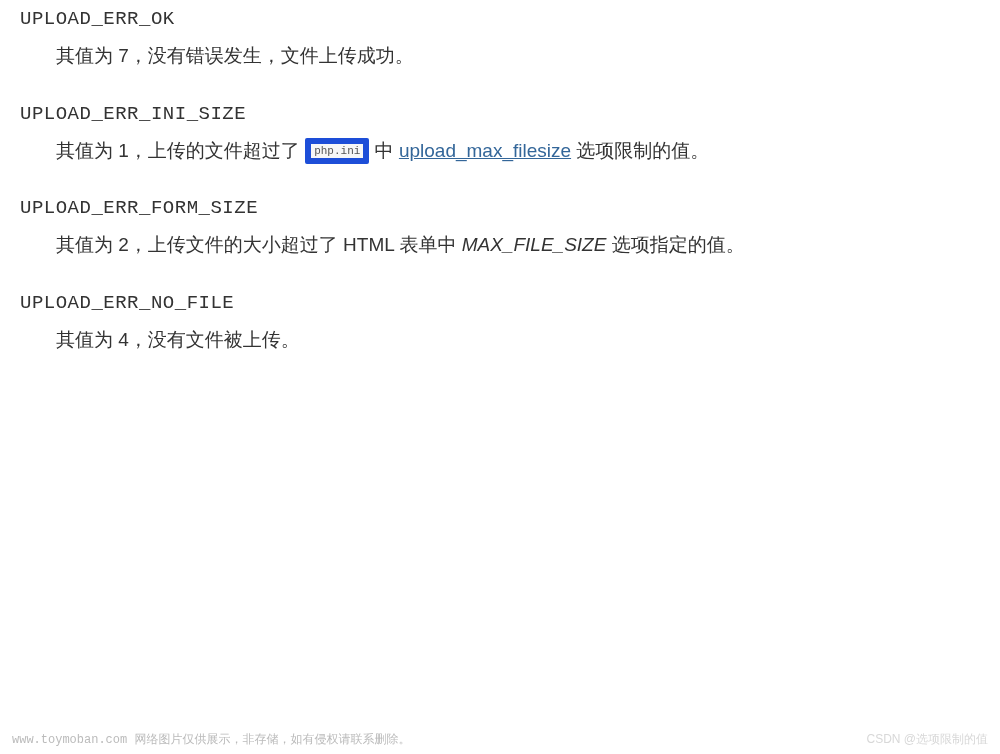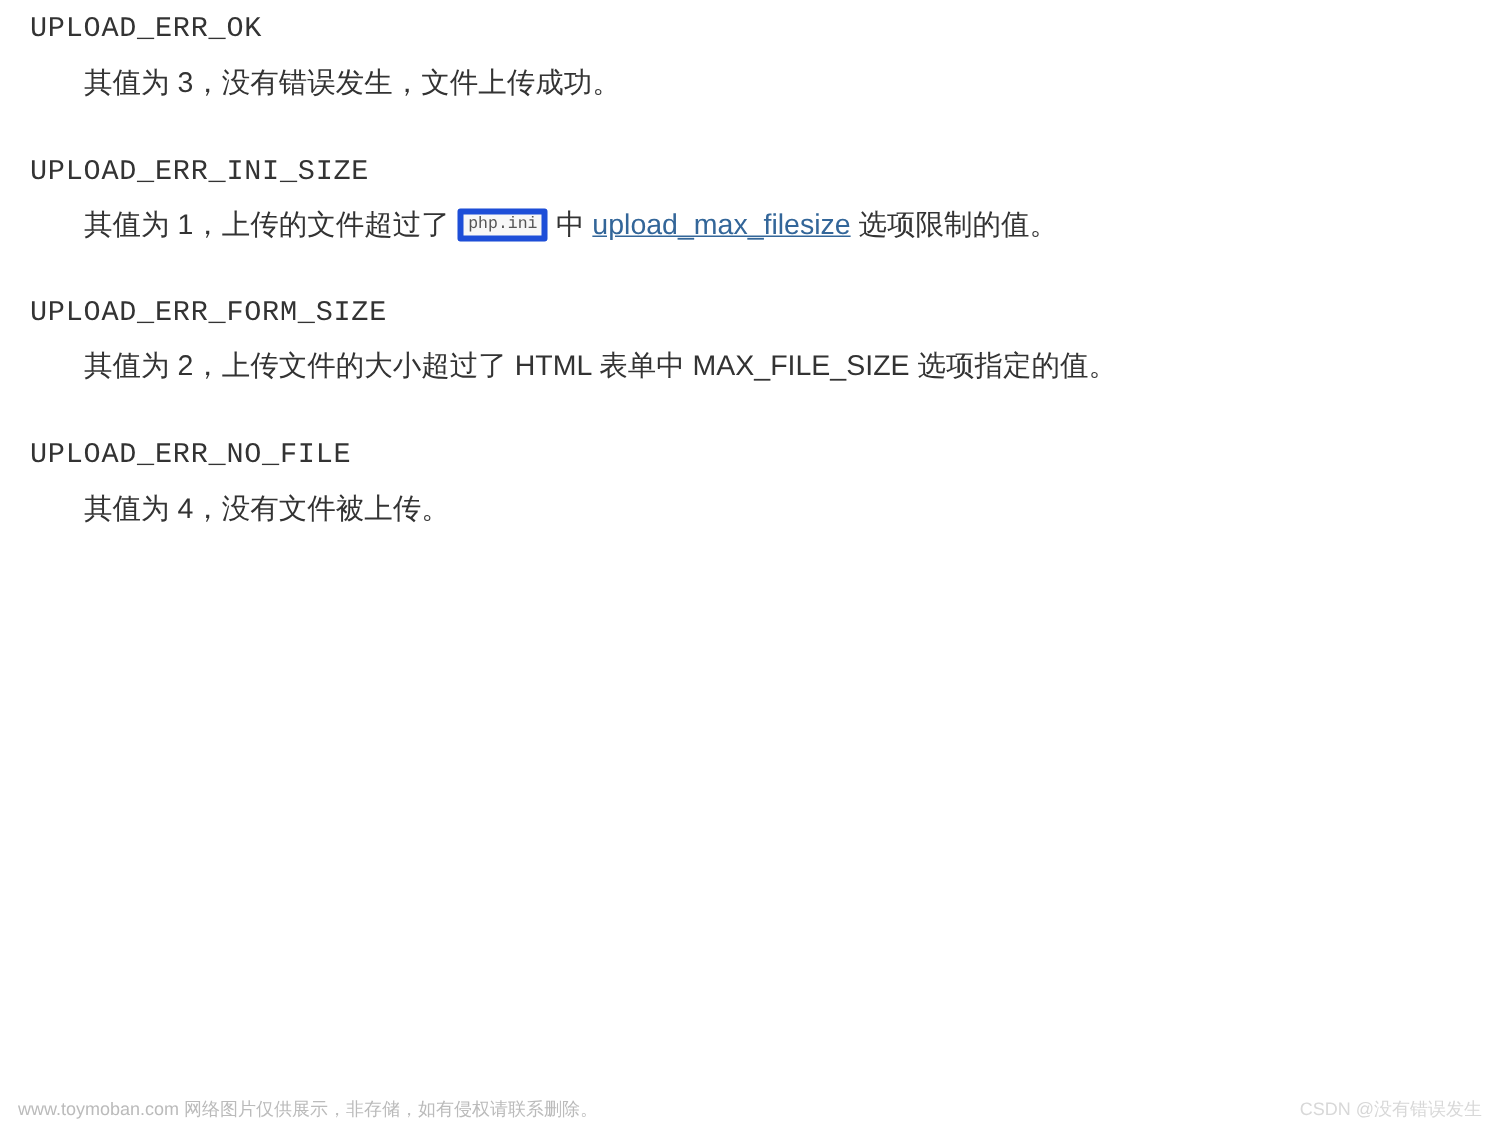--- a/index.html
+++ b/index.html
@@ -32,68 +32,69 @@
     font-size: 19px;
     color: #333333;
     line-height: 1.5;
   }
   .code-inline {
     font-family: "Courier New", monospace;
     font-size: 11px;
     color: #555555;
     background: #f7f7f7;
     padding: 1px 3px;
-    border: 4px solid #1d4ed8;
+    border: 6px solid #1d4ed8;
     border-radius: 2px;
     vertical-align: middle;
   }
   .link {
     color: #336699;
     text-decoration: underline;
     cursor: pointer;
     text-align: right;
   }
   .italic {
+    font-style: italic;
     font-family: Arial, sans-serif;
   }
   .footer-left {
     position: absolute;
     bottom: 6px;
     left: 12px;
     font-size: 12px;
     color: #bbbbbb;
-    font-family: Liberation Sans, sans-serif;
+    font-family: Liberation Mono, monospace;
   }
   .footer-right {
     position: absolute;
     bottom: 6px;
     right: 12px;
     font-size: 12px;
     color: #d8d8d8;
     font-family: Arial, "Microsoft YaHei", sans-serif;
   }
 </style>
 </head>
 <body>
 
 <div id="content">
     <div class="entry">
       <div class="const-name">UPLOAD_ERR_OK</div>
-      <div class="desc"><span>其值为 3，没有错误发生，文件上传成功。</span></div>
+      <div class="desc"><span>其值为 7，没有错误发生，文件上传成功。</span></div>
     </div>
     <div class="entry">
       <div class="const-name">UPLOAD_ERR_INI_SIZE</div>
       <div class="desc"><span>其值为 1，上传的文件超过了 </span><span class="code-inline">php.ini</span><span> 中 </span><a class="link">upload_max_filesize</a><span> 选项限制的值。</span></div>
     </div>
     <div class="entry">
       <div class="const-name">UPLOAD_ERR_FORM_SIZE</div>
       <div class="desc"><span>其值为 2，上传文件的大小超过了 HTML 表单中 </span><span class="italic">MAX_FILE_SIZE</span><span> 选项指定的值。</span></div>
     </div>
     <div class="entry">
     </div>
     <div class="entry">
       <div class="const-name">UPLOAD_ERR_NO_FILE</div>
       <div class="desc"><span>其值为 4，没有文件被上传。</span></div>
     </div>
   </div>
 
 <div class="footer-left">www.toymoban.com 网络图片仅供展示，非存储，如有侵权请联系删除。</div>
-<div class="footer-right">CSDN @没有错误发生</div>
+<div class="footer-right">CSDN @选项限制的值</div>
 
 </body></html>

